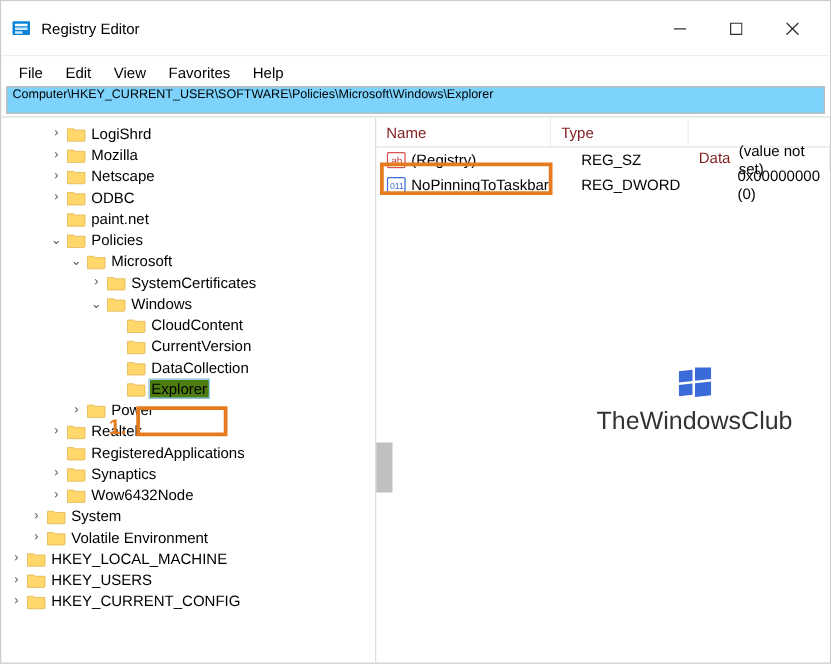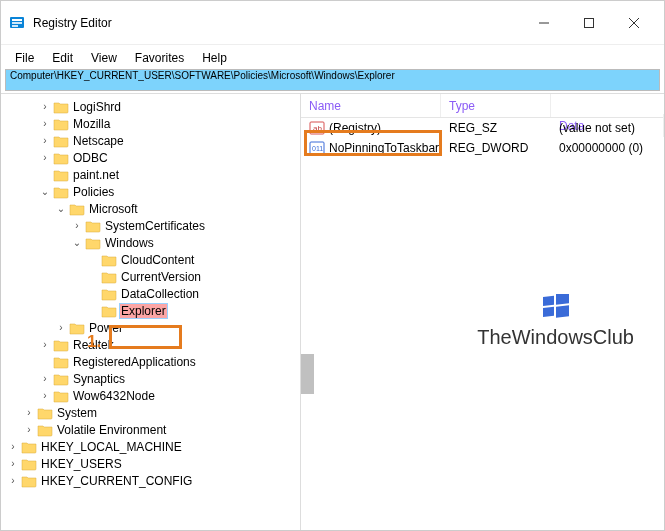--- a/index.html
+++ b/index.html
@@ -8,38 +8,38 @@
 .titlebar .icon { width: 16px; height: 16px; margin-right: 8px; }
 .titlebar .title { flex: 1; font-size: 12px; }
 .titlebar .winbtns { display: flex; gap: 0; }
 .titlebar .winbtn { width: 45px; height: 29px; display: flex; align-items: center; justify-content: center; color: #555; }
 .menubar { height: 22px; display: flex; align-items: flex-end; padding: 0 6px; gap: 2px; }
 .menubar .menuitem { padding: 2px 8px; cursor: pointer; }
 .addressbar { height: 22px; border: 1px solid #bbb; margin: 2px 4px; display: flex; align-items: flex-start; padding: 0 4px; font-size: 10px; background: #7dd3fc; }
 .content { display: flex; height: calc(100% - 78px); border-top: 1px solid #ddd; }
 .tree { width: 300px; overflow: auto; padding: 4px 0 4px 2px; border-right: 1px solid #ddd; position: relative; }
 .detail { flex: 1; position: relative; overflow: auto; }
-.cols { display: flex; border-bottom: 1px solid #e5e5e5; height: 24px; align-items: center; font-size: 12px; color: #8b5cf6; }
+.cols { display: flex; border-bottom: 1px solid #e5e5e5; height: 24px; align-items: center; font-size: 12px; color: #7f1d1d; }
 .col { padding: 0 8px; border-right: 1px solid #eee; height: 100%; display: flex; align-items: center; }
 .col.name { width: 140px; }
 .col.type { width: 110px; }
 .col.data { flex: 1; margin-top: 40px; }
-.row { display: flex; height: 20px; align-items: center; font-size: 12px; }
+.row { display: flex; height: 20px; align-items: center; font-size: 12px; gap: 16px; }
 .row .cell { padding: 0 8px; display: flex; align-items: center; gap: 4px; }
 .row .cell.name { width: 140px; }
 .row .cell.type { width: 110px; }
 .row .cell.data { flex: 1; }
 .tree ul { list-style: none; padding-left: 16px; }
 .tree li { position: relative; }
 .tree .node { display: flex; align-items: center; height: 17px; gap: 2px; white-space: nowrap; cursor: default; }
 .tree .expander { width: 12px; text-align: center; color: #555; font-size: 10px; cursor: pointer; display: inline-block; }
 .tree .expander.hidden { visibility: hidden; }
 .tree .folder-icon { width: 16px; height: 14px; display: inline-block; }
 .tree .label { padding: 0 2px; }
-.tree .label.selected { background: #fca5a5; border: 1px solid #99d1ff; padding: 0 1px; }
+.tree .label.selected { background: #4d7c0f; border: 1px solid #99d1ff; padding: 0 1px; }
 .highlight-box { position: absolute; border: 3px solid #E57B1E; pointer-events: none; }
 .callout { position: absolute; color: #E57B1E; font-weight: bold; font-size: 17px; }
 .watermark { position: absolute; right: 30px; top: 200px; display: flex; align-items: center; gap: 6px; color: #444; flex-direction: column; }
 .watermark .wmtext { font-size: 20px; font-weight: 400; color: #333; }
 .scroll-hint { position: absolute; left: -1px; bottom: 150px; width: 14px; height: 40px; background: #c0c0c0; }
 svg { display: block; }
 </style>
 </head>
 <body>
 

